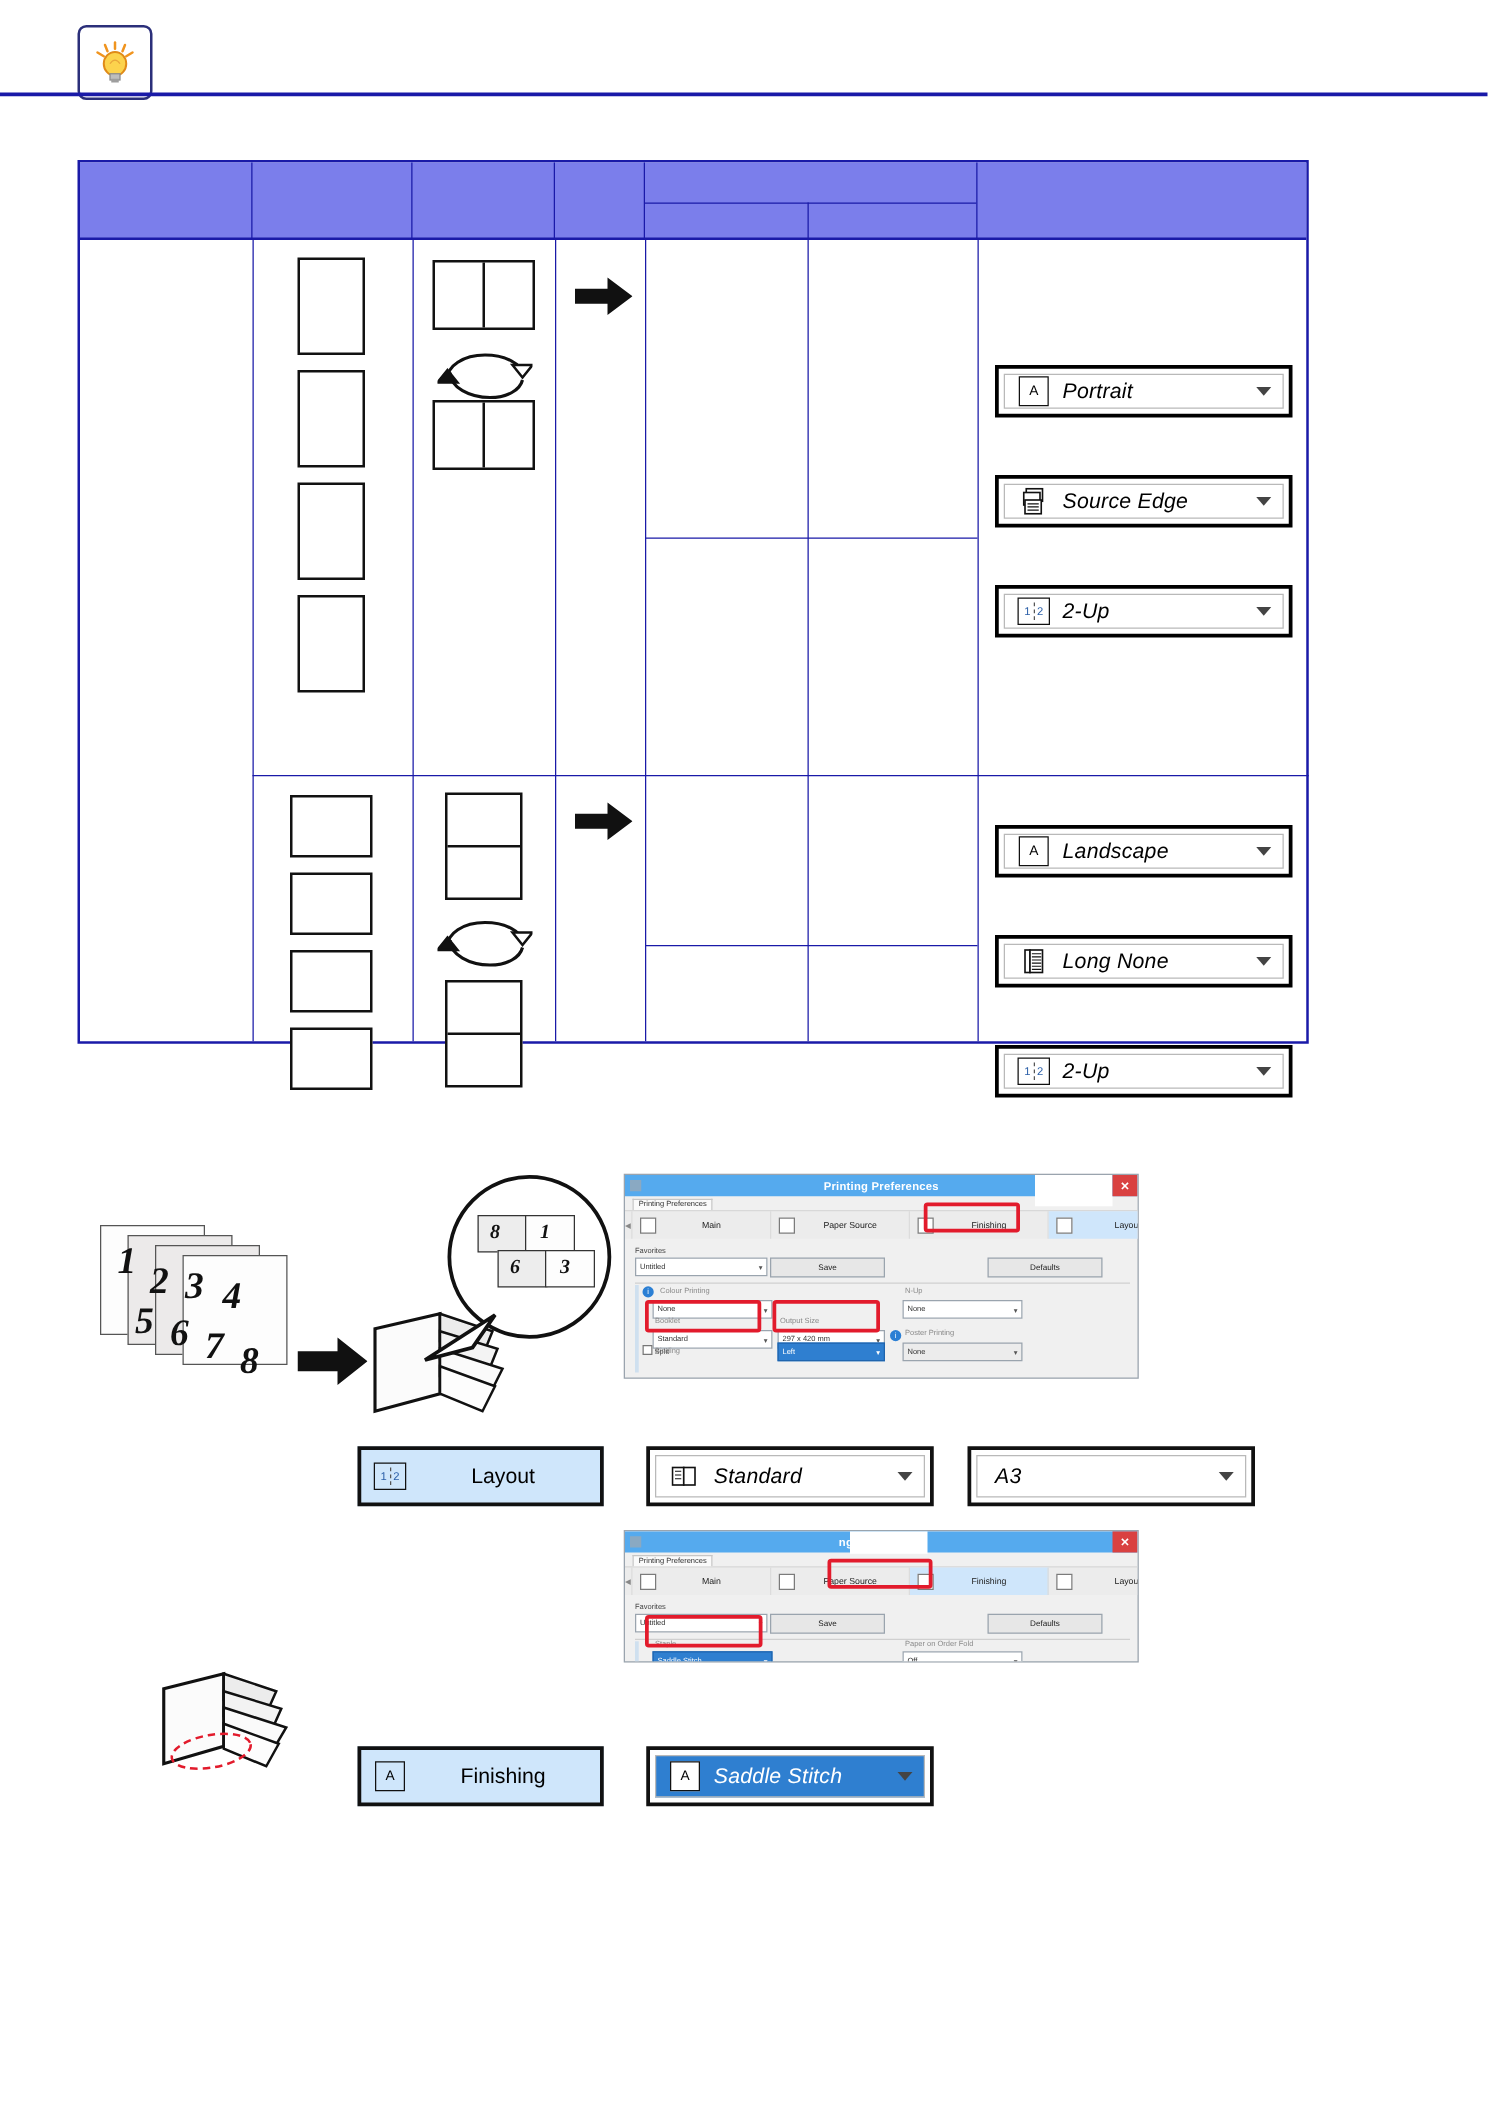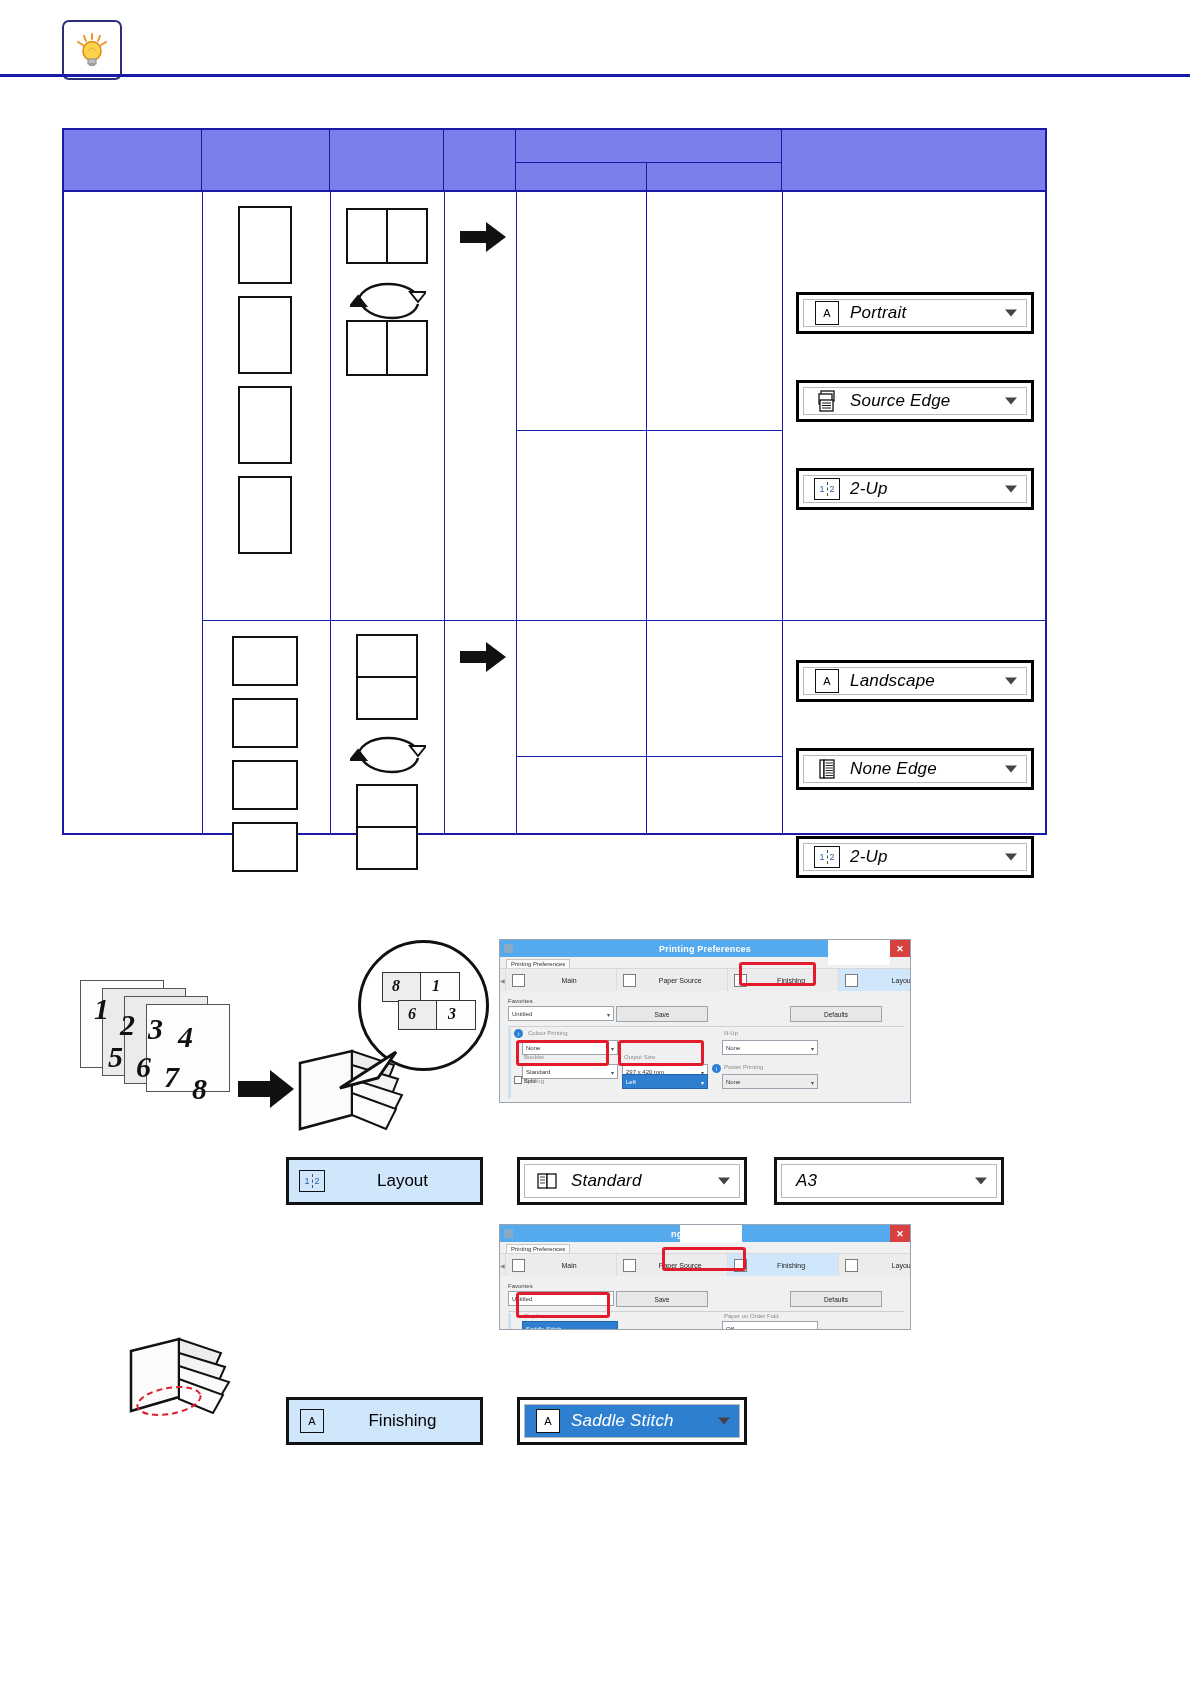--- a/index.html
+++ b/index.html
@@ -268,21 +268,21 @@
               <g stroke="#111" stroke-width="0.9">
                 <line x1="10.5" y1="6" x2="18" y2="6"></line>
                   <line x1="10.5" y1="8.5" x2="18" y2="8.5"></line>
                 <line x1="10.5" y1="11" x2="18" y2="11"></line>
                   <line x1="10.5" y1="13.5" x2="18" y2="13.5"></line>
                 <line x1="10.5" y1="16" x2="18" y2="16"></line>
                   <line x1="10.5" y1="18.5" x2="18" y2="18.5"></line>
               </g>
             </svg>
           </span>
-          <span class="ddl-txt">None Edge</span>
+          <span class="ddl-txt">Long None</span>
         </div>
         <span class="ddl-caret"></span>
       </div>
 
       <div class="ddl" style="left:732px;top:644px;width:238px;height:42px;">
         <div class="ddl-inner">
           <span class="ddl-ico">
             <span class="ico12">
                 <span>1</span>
                 <span class="dashed"></span>

